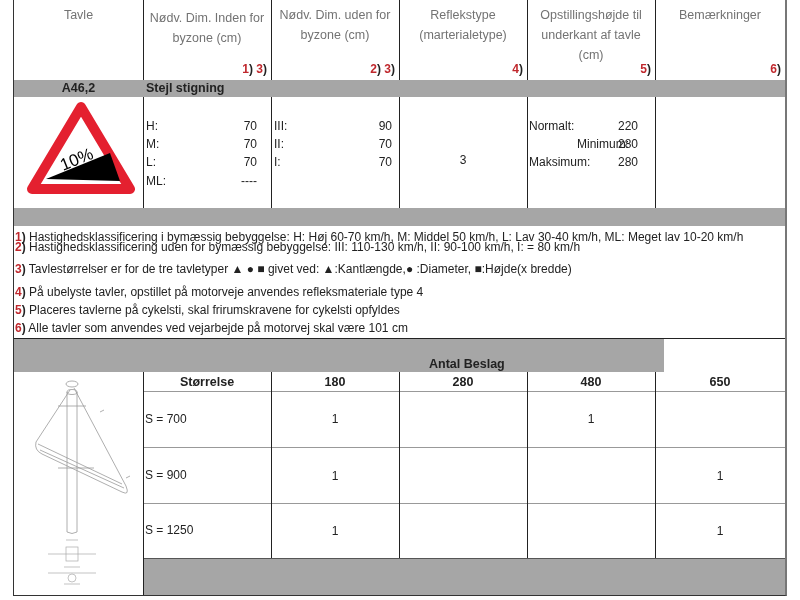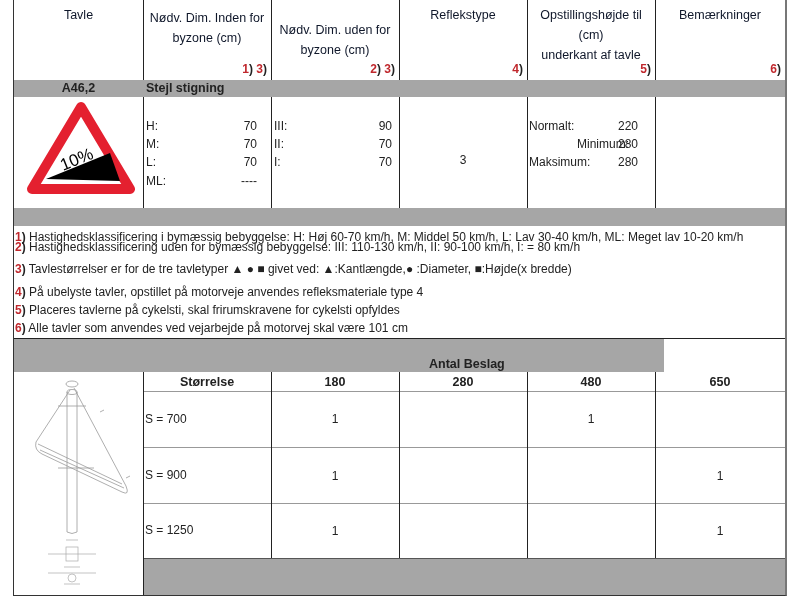--- a/index.html
+++ b/index.html
@@ -3,21 +3,21 @@
 <meta charset="utf-8">
 <style>
   html, body { margin:0; padding:0; background:#ffffff; }
   body { width:800px; height:600px; position:relative; overflow:hidden;
          font-family:"Liberation Sans", "DejaVu Sans", sans-serif; font-size:12px; color:#222; }
   .abs { position:absolute; box-sizing:border-box; }
   .frame { left:13px; top:0; width:774px; height:596px; border-left:1px solid #333; border-right:2px solid #777; border-bottom:1px solid #333; }
   .vline { position:absolute; width:1px; background:#222; }
   .hline { position:absolute; height:1px; background:#999; }
   .gray { background:#a6a6a6; }
-  .hdr-text { text-align:center; line-height:20px; font-size:12.5px; color:#0f172a; }
+  .hdr-text { text-align:center; line-height:20px; font-size:12.5px; color:#737373; }
   .fn-ref { position:absolute; font-weight:bold; font-size:12px; color:#222; }
   .fn-ref .r { color:#c0282d; }
   .bold { font-weight:bold; }
   .cell-center { display:flex; align-items:center; justify-content:center; }
   .kv { position:absolute; font-size:12px; color:#222; line-height:18px; }
   .note { position:absolute; left:15px; font-size:12px; color:#222; line-height:18px; white-space:nowrap; }
   .note .n { color:#c0282d; font-weight:bold; }
   .note .p { font-weight:bold; }
 </style>
 </head>
@@ -27,32 +27,33 @@
 
 <div class="abs" style="left:14px;top:0;width:129px;height:80px;">
   <div class="hdr-text" style="padding-top:5px;">Tavle</div>
 </div>
 <div class="abs" style="left:143px;top:0;width:128px;height:80px;">
   <div class="hdr-text" style="padding-top:8px;">Nødv. Dim. Inden for</div>
   <div class="hdr-text">byzone (cm)</div>
   <div class="fn-ref" style="right:4px;top:62px;"><span class="r">1</span>) <span class="r">3</span>)</div>
 </div>
 <div class="abs" style="left:271px;top:0;width:128px;height:80px;">
-  <div class="hdr-text" style="padding-top:20px;">Nødv. Dim. uden for</div>
+  <div class="hdr-text" style="padding-top:5px;">Nødv. Dim. uden for</div>
   <div class="hdr-text">byzone (cm)</div>
   <div class="fn-ref" style="right:4px;top:62px;"><span class="r">2</span>) <span class="r">3</span>)</div>
 </div>
 <div class="abs" style="left:399px;top:0;width:128px;height:80px;">
   <div class="hdr-text" style="padding-top:5px;">Reflekstype</div>
+  <div class="hdr-text">(marterialetype)</div>
   <div class="fn-ref" style="right:4px;top:62px;"><span class="r">4</span>)</div>
 </div>
 <div class="abs" style="left:527px;top:0;width:128px;height:80px;">
   <div class="hdr-text" style="padding-top:5px;">Opstillingshøjde til</div>
+  <div class="hdr-text">underkant af tavle</div>
   <div class="hdr-text">(cm)</div>
-  <div class="hdr-text">underkant af tavle</div>
   <div class="fn-ref" style="right:4px;top:62px;"><span class="r">5</span>)</div>
 </div>
 <div class="abs" style="left:655px;top:0;width:130px;height:80px;">
   <div class="hdr-text" style="padding-top:5px;">Bemærkninger</div>
   <div class="fn-ref" style="right:4px;top:62px;"><span class="r">6</span>)</div>
 </div>
 
 <div class="vline" style="left:143px;top:0;height:80px;"></div>
 <div class="vline" style="left:271px;top:0;height:80px;"></div>
 <div class="vline" style="left:399px;top:0;height:80px;"></div>

